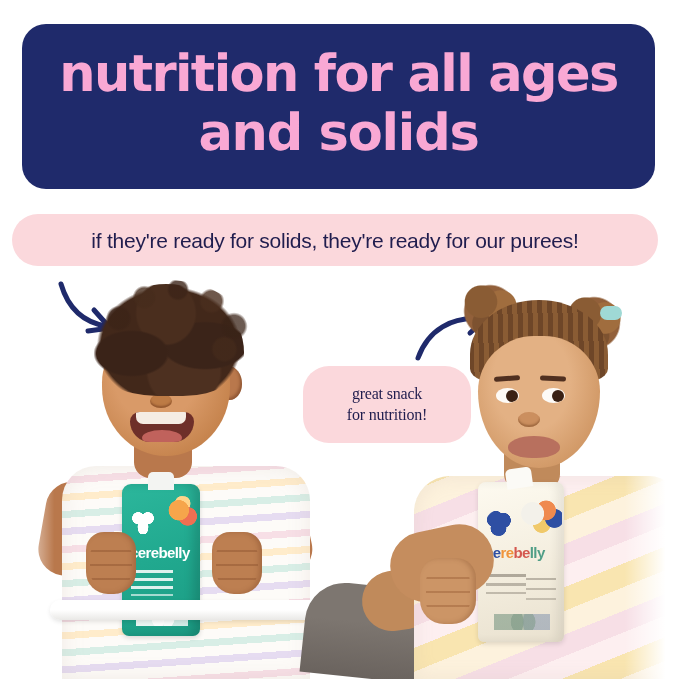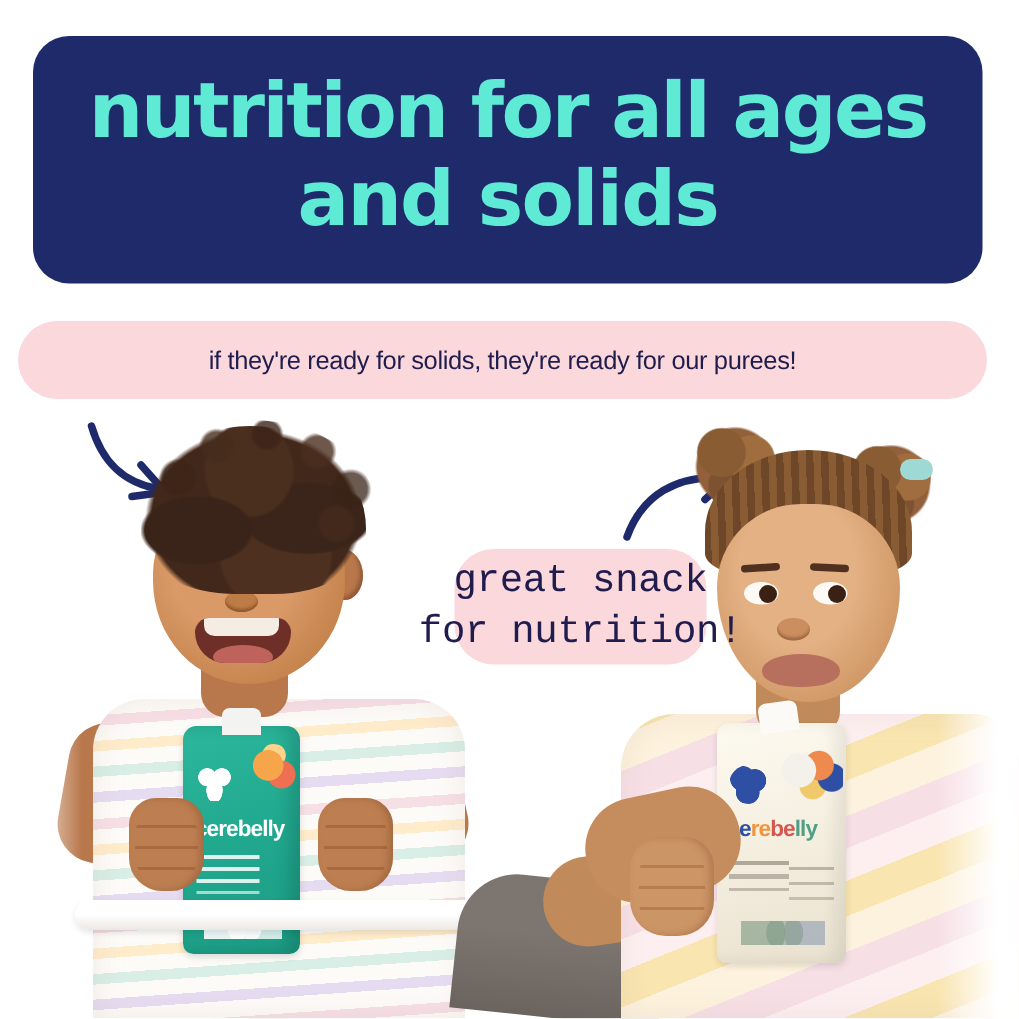--- a/index.html
+++ b/index.html
@@ -30,21 +30,21 @@
     height: 165px;
     background: #1f2a6b;
     border-radius: 24px;
     display: flex;
     flex-direction: column;
     align-items: center;
     justify-content: center;
     padding: 6px 24px 10px 24px;
   }
   .headline-line {
-    color: #5eead4;
+    color: #f9a8d4;
     font-family: "DejaVu Sans", sans-serif;
     font-weight: bold;
     font-size: 51px;
     line-height: 1.14;
     letter-spacing: -1.6px;
     text-align: center;
     white-space: nowrap;
     text-rendering: geometricPrecision;
     -webkit-font-smoothing: antialiased;
   }
@@ -59,43 +59,43 @@
     height: 52px;
     background: #fbd8dc;
     border-radius: 26px;
     display: flex;
     align-items: center;
     justify-content: center;
   }
   .pill-wide-text {
     color: #201d4e;
     font-family: "Liberation Sans", sans-serif;
-    font-size: 17px;
+    font-size: 21px;
     line-height: 1;
     letter-spacing: -0.25px;
     white-space: nowrap;
   }
 
   .pill-small {
     position: absolute;
     left: 303px;
     top: 366px;
     width: 168px;
     height: 77px;
     background: #fbd8dc;
     border-radius: 26px;
     display: flex;
     flex-direction: column;
     align-items: center;
     justify-content: center;
   }
   .pill-small-line {
     color: #201d4e;
-    font-family: Liberation Mono, monospace;
-    font-size: 26px;
+    font-family: Liberation Serif, serif;
+    font-size: 16px;
     line-height: 1.28;
     letter-spacing: -0.2px;
     white-space: nowrap;
   }
 
   
   .arrow-svg { position: absolute; overflow: visible; }
   .arrow-left-svg  { left: 58px;  top: 282px; }
   .arrow-right-svg { left: 412px; top: 296px; }
 

